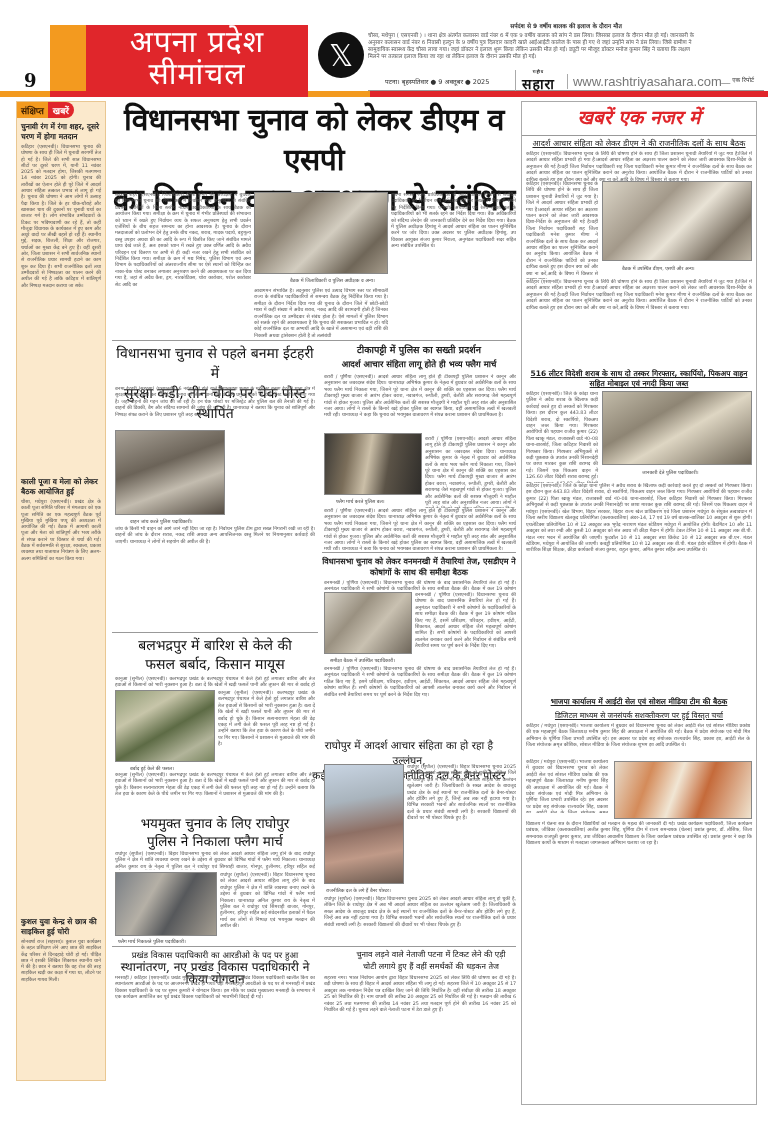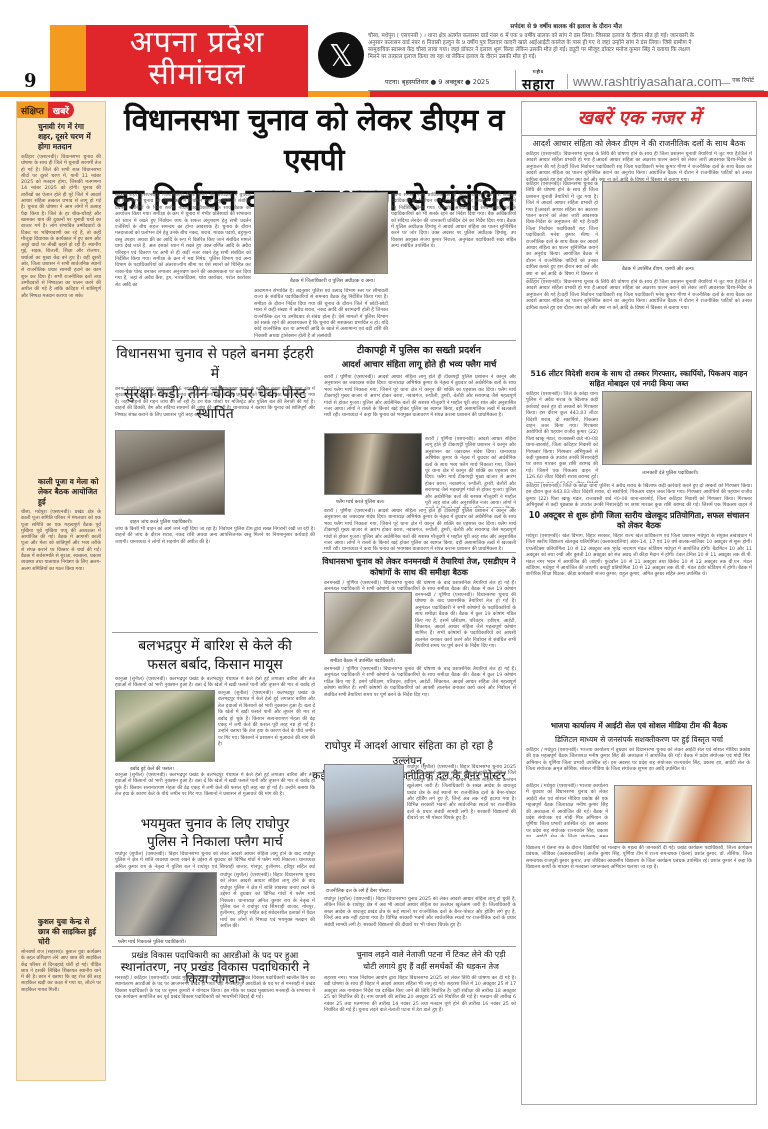--- a/index.html
+++ b/index.html
@@ -25,36 +25,36 @@
   .sahara .brand small { font-size: 4px; display: block; line-height: 4px; text-align: center; }
   .sahara .url { font: 13px "Liberation Sans", sans-serif; color: #777; border-left: 1px solid #aaa; padding-left: 5px; }
   .band { position: absolute; left: 0; top: 91px; width: 768px; height: 6px; background: linear-gradient(to right, #f39a1f 0 50px, #e0262b 50px 308px, #f39a1f 308px 370px, #e0262b 370px 768px); }
 
   
   .brief-col { position: absolute; left: 16px; top: 101px; width: 90px; height: 980px; background: #fbe9cc; border: 1px solid #e9c792; }
   .brief-head { display: flex; height: 16px; }
   .brief-head .a { background: #f39a1f; color: #3a1d00; font: bold 9px "DejaVu Sans", sans-serif; padding: 2px 4px; }
   .brief-head .b { background: #e0262b; color: #fff; font: bold 9px "DejaVu Sans", sans-serif; padding: 2px 5px; border-radius: 0 8px 8px 0; }
   .brief-item { padding: 4px 4px 2px 4px; }
-  .brief-item h3 { font: bold 7.5px/10px "DejaVu Sans", sans-serif; color: #222; margin-bottom: 2px; margin-left: 17px; }
+  .brief-item h3 { font: bold 7.5px/10px "DejaVu Sans", sans-serif; color: #222; margin-bottom: 2px; }
   .brief-item p { font: 4.8px/6.3px "DejaVu Sans", sans-serif; color: #555; text-align: justify; }
 
   
   .art { position: absolute; }
   .art h1 { font: bold 30px/40px "DejaVu Sans", sans-serif; color: #111; text-align: center; letter-spacing: -0.5px; }
   .art h2 { font: 17px/22px "DejaVu Serif", serif; color: #111; text-align: center; }
   .art h3 { font: bold 10px/14px "DejaVu Sans", sans-serif; color: #222; text-align: center; }
   .photo { position: absolute; border: 1px solid #888; }
   .caption { position: absolute; font: 4.8px "DejaVu Sans", sans-serif; color: #444; }
   .hr { position: absolute; border-top: 1px solid #999; }
 
   
   .right-panel { position: absolute; left: 521px; top: 101px; width: 236px; height: 1004px; border: 1px solid #aaa; }
   .right-title { text-align: center; color: #e0262b; font: italic bold 19px/30px "DejaVu Serif", serif; border-bottom: 1px solid #999; height: 34px; }
-  .rp-h { font: 8px/11px "DejaVu Serif", serif; color: #222; text-align: center; padding: 2px 3px; }
+  .rp-h { font: 8px/11px "DejaVu Serif", serif; color: #222; text-align: center; padding: 2px 3px; text-decoration: underline; }
   .rp-h.bold { font: bold 7.5px/10px "DejaVu Sans", sans-serif; }
   .rp-p { font: 4.8px/6.4px "DejaVu Sans", sans-serif; color: #555; text-align: justify; padding: 0 4px; }
 </style>
 </head>
 <body>
 
 <div class="masthead">
   <div class="page-num">9</div>
   <div class="title-orange"></div>
   <div class="title-red">
@@ -143,21 +143,21 @@
   <h2 style="font-size:10.5px;line-height:15px;">राघोपुर में आदर्श आचार संहिता का हो रहा है उल्लंघन,</h2>
   <h2 style="font-size:10.5px;line-height:15px;">कई स्थानों पर लगे है राजनीतिक दल के बैनर पोस्टर</h2>
 </div>
 <div class="photo" style="left:324px;top:764px;width:80px;height:120px;background:linear-gradient(170deg,#c8d4e2 0%,#a9b4bd 30%,#8e6f64 55%,#c09a88 75%,#6a5a50 100%);"></div>
 <div class="caption" style="left:326px;top:887px;">राजनीतिक दल के लगे हैं बैनर पोस्टर।</div>
 <p style="position:absolute;left:407px;top:764px;width:109px;height:130px;overflow:hidden;font:4.8px/6.4px 'DejaVu Sans',sans-serif;color:#555;text-align:justify;">राघोपुर (सुपौल) (एसएनबी)। बिहार विधानसभा चुनाव 2025 को लेकर आदर्श आचार संहिता लागू हो चुकी है, लेकिन जिले के राघोपुर क्षेत्र में अब भी आदर्श आचार संहिता का उल्लंघन खुलेआम जारी है। जिलाधिकारी के सख्त आदेश के बावजूद प्रखंड क्षेत्र के कई स्थानों पर राजनीतिक दलों के बैनर-पोस्टर और होर्डिंग लगे हुए हैं, जिन्हें अब तक नहीं हटाया गया है। विभिन्न सरकारी भवनों और सार्वजनिक स्थलों पर राजनीतिक दलों के प्रचार संबंधी सामग्री लगी है। सरकारी विद्यालयों की दीवारों पर भी पोस्टर चिपके हुए हैं।</p>
 <p style="position:absolute;left:324px;top:896px;width:192px;height:40px;overflow:hidden;font:4.8px/6.4px 'DejaVu Sans',sans-serif;color:#555;text-align:justify;">राघोपुर (सुपौल) (एसएनबी)। बिहार विधानसभा चुनाव 2025 को लेकर आदर्श आचार संहिता लागू हो चुकी है, लेकिन जिले के राघोपुर क्षेत्र में अब भी आदर्श आचार संहिता का उल्लंघन खुलेआम जारी है। जिलाधिकारी के सख्त आदेश के बावजूद प्रखंड क्षेत्र के कई स्थानों पर राजनीतिक दलों के बैनर-पोस्टर और होर्डिंग लगे हुए हैं, जिन्हें अब तक नहीं हटाया गया है। विभिन्न सरकारी भवनों और सार्वजनिक स्थलों पर राजनीतिक दलों के प्रचार संबंधी सामग्री लगी है। सरकारी विद्यालयों की दीवारों पर भी पोस्टर चिपके हुए हैं।</p>
 
 <div class="art" style="left:112px;top:636px;width:206px;">
   <h2 style="font-size:14px;line-height:19px;">बलभद्रपुर में बारिश से केले की</h2>
-  <h2 style="font-size:14px;line-height:19px;font-family:Liberation Serif, serif;">फसल बर्बाद, किसान मायूस</h2>
+  <h2 style="font-size:14px;line-height:19px;">फसल बर्बाद, किसान मायूस</h2>
 </div>
 <p style="position:absolute;left:115px;top:676px;width:200px;height:12px;overflow:hidden;font:4.8px/6.4px 'DejaVu Sans',sans-serif;color:#555;text-align:justify;">कानुआ (सुनील) (एसएनबी)। कलभद्रपुर प्रखंड के बलभद्रपुर पंचायत में केले हेतो हुई लगातार बारिश और तेज हवाओं से किसानों को भारी नुकसान हुआ है। बता दें कि खेतों में खड़ी फसलें पानी और तूफान की मार से बर्बाद हो चुके हैं। किसान सत्यनारायण मेहता की डेढ़ एकड़ में लगी केले की फसल पूरी तरह नष्ट हो गई है। उन्होंने बताया कि तेज हवा के कारण केले के पौधे जमीन पर गिर गए। किसानों ने प्रशासन से मुआवजे की मांग की है।</p>
 <div class="photo" style="left:115px;top:690px;width:100px;height:72px;background:linear-gradient(150deg,#8e9a74 0%,#c7c5a9 30%,#5d6b45 55%,#b2b49a 80%,#7a8660 100%);"></div>
 <div class="caption" style="left:130px;top:765px;">बर्बाद हुई केले की फसल।</div>
 <p style="position:absolute;left:218px;top:690px;width:97px;height:80px;overflow:hidden;font:4.8px/6.4px 'DejaVu Sans',sans-serif;color:#555;text-align:justify;">कानुआ (सुनील) (एसएनबी)। कलभद्रपुर प्रखंड के बलभद्रपुर पंचायत में केले हेतो हुई लगातार बारिश और तेज हवाओं से किसानों को भारी नुकसान हुआ है। बता दें कि खेतों में खड़ी फसलें पानी और तूफान की मार से बर्बाद हो चुके हैं। किसान सत्यनारायण मेहता की डेढ़ एकड़ में लगी केले की फसल पूरी तरह नष्ट हो गई है। उन्होंने बताया कि तेज हवा के कारण केले के पौधे जमीन पर गिर गए। किसानों ने प्रशासन से मुआवजे की मांग की है।</p>
 <p style="position:absolute;left:115px;top:772px;width:200px;height:38px;overflow:hidden;font:4.8px/6.4px 'DejaVu Sans',sans-serif;color:#555;text-align:justify;">कानुआ (सुनील) (एसएनबी)। कलभद्रपुर प्रखंड के बलभद्रपुर पंचायत में केले हेतो हुई लगातार बारिश और तेज हवाओं से किसानों को भारी नुकसान हुआ है। बता दें कि खेतों में खड़ी फसलें पानी और तूफान की मार से बर्बाद हो चुके हैं। किसान सत्यनारायण मेहता की डेढ़ एकड़ में लगी केले की फसल पूरी तरह नष्ट हो गई है। उन्होंने बताया कि तेज हवा के कारण केले के पौधे जमीन पर गिर गए। किसानों ने प्रशासन से मुआवजे की मांग की है।</p>
 
 <div class="art" style="left:112px;top:814px;width:206px;">
   <h2 style="font-size:13.5px;line-height:18px;">भयमुक्त चुनाव के लिए राघोपुर</h2>
   <h2 style="font-size:13.5px;line-height:18px;">पुलिस ने निकाला फ्लैग मार्च</h2>
@@ -194,21 +194,20 @@
   <p class="rp-p" style="height:88px;overflow:hidden;">कटिहार (एसएनबी)। विधानसभा चुनाव के तिथि की घोषणा होने के साथ ही जिला प्रशासन चुनावी तैयारियों में जुट गया है।जिले में आदर्श आचार संहिता प्रभावी हो गया है।आदर्श आचार संहिता का अक्षरशः पालन कराने को लेकर जारी आवश्यक दिशा-निर्देश के अनुपालन की गई है।वहीं जिला निर्वाचन पदाधिकारी सह जिला पदाधिकारी मनेश कुमार मीणा ने राजनीतिक दलों के साथ बैठक कर आदर्श आचार संहिता का पालन सुनिश्चित कराने का अनुरोध किया। आयोजित बैठक में दौरान ने राजनीतिक पार्टियों को उनका दायित्व बताते हुए इस दौरान क्या करें और क्या ना करें,आदि के विषय में विस्तार से बताया गया।</p>
 
   <div class="rp-h bold">516 लीटर विदेशी शराब के साथ दो तस्कर गिरफ्तार, स्कार्पियो, पिकअप वाहन सहित मोबाइल एवं नगदी किया जब्त</div>
   <div style="position:relative;height:92px;">
     <p class="rp-p" style="position:absolute;left:0;top:0;width:80px;height:92px;overflow:hidden;">कटिहार (एसएनबी)। जिले के कोढ़ा थाना पुलिस ने अवैध शराब के खिलाफ कड़ी कार्रवाई करते हुए दो तस्करों को गिरफ्तार किया। इस दौरान कुल 443.83 लीटर विदेशी शराब, दो स्कार्पियो, पिकअप वाहन जब्त किया गया। गिरफ्तार आरोपियों की पहचान राजीव कुमार (22) पिता खाकू मंडल, राजाबस्ती वार्ड नं0-08 थाना-बारसोई, जिला कटिहार निवासी को गिरफ्तार किया। गिरफ्तार अभियुक्तों से कड़ी पूछताछ के उपरांत उनकी निशानदेही पर छापा मारकर कुछ राशि बरामद की गई। जिसमें एक पिकअप वाहन में 126.60 लीटर विदेशी शराब बरामद हुई। इस प्रकार कुल 443.83 लीटर विदेशी शराब, दो मोटरसाइकिल, तो मोबाइल फोन एवं नकद 54,100/- जब्त किए गये।</p>
     <div class="photo" style="left:80px;top:0;width:150px;height:74px;background:linear-gradient(150deg,#c2bba9 0%,#8e8574 35%,#ded6c3 55%,#6e6556 100%);"></div>
     <div class="caption" style="left:120px;top:78px;">जानकारी देते पुलिस पदाधिकारी।</div>
   </div>
   <p class="rp-p" style="height:26px;overflow:hidden;">कटिहार (एसएनबी)। जिले के कोढ़ा थाना पुलिस ने अवैध शराब के खिलाफ कड़ी कार्रवाई करते हुए दो तस्करों को गिरफ्तार किया। इस दौरान कुल 443.83 लीटर विदेशी शराब, दो स्कार्पियो, पिकअप वाहन जब्त किया गया। गिरफ्तार आरोपियों की पहचान राजीव कुमार (22) पिता खाकू मंडल, राजाबस्ती वार्ड नं0-08 थाना-बारसोई, जिला कटिहार निवासी को गिरफ्तार किया। गिरफ्तार अभियुक्तों से कड़ी पूछताछ के उपरांत उनकी निशानदेही पर छापा मारकर कुछ राशि बरामद की गई। जिसमें एक पिकअप वाहन में 126.60 लीटर विदेशी शराब बरामद हुई। इस प्रकार कुल 443.83 लीटर विदेशी शराब, दो मोटरसाइकिल, तो मोबाइल फोन एवं नकद 54,100/- जब्त किए गये।</p>
 
-  <div class="rp-h bold" style="font-size:8px;">10 अक्टूबर से शुरू होगी जिला स्तरीय खेलकूद प्रतियोगिता, सफल संचालन को लेकर बैठक</div>
   <p class="rp-p" style="height:186px;overflow:hidden;">मधेपुरा (एसएनबी)। खेल विभाग, बिहार सरकार, बिहार राज्य खेल प्राधिकरण एवं जिला प्रशासन मधेपुरा के संयुक्त तत्वावधान में जिला स्तरीय विद्यालय खेलकूद प्रतियोगिता (कलाकवालिया) अंडर-14, 17 एवं 19 वर्ष बालक-बालिका 10 अक्टूबर से शुरू होगी। एथलेटिक्स प्रतियोगिता 10 से 12 अक्टूबर तक भूपेंद्र नारायण मंडल स्टेडियम मधेपुरा में आयोजित होगी। बैडमिंटन 10 और 11 अक्टूबर को तथा रग्बी और कुश्ती 10 अक्टूबर को संत अवध जी क्रीड़ा मैदान में होगी। टेबल टेनिस 10 से 11 अक्टूबर तक बी.पी. मंडल नगर भवन में आयोजित की जाएगी। फुटबॉल 10 से 11 अक्टूबर तथा क्रिकेट 10 से 12 अक्टूबर तक बी.एन. मंडल स्टेडियम, मधेपुरा में आयोजित की जाएगी। कबड्डी प्रतियोगिता 10 से 12 अक्टूबर तक बी.पी. मंडल इंडोर स्टेडियम में होगी। बैठक में शारीरिक शिक्षा शिक्षक, क्रीड़ा कार्यकारी संजय कुमार, राहुल कुमार, अमित कुमार सहित अन्य उपस्थित थे।</p>
 
   <div class="rp-h bold">भाजपा कार्यालय में आईटी सेल एवं सोशल मीडिया टीम की बैठक</div>
   <div class="rp-h bold" style="font-weight:normal;">डिजिटल माध्यम से जनसंपर्क सशक्तीकरण पर हुई विस्तृत चर्चा</div>
   <div style="position:relative;height:90px;">
     <p class="rp-p" style="position:absolute;left:0;top:0;width:232px;height:34px;overflow:hidden;">कटिहार / मधेपुरा (एसएनबी)। भाजपा कार्यालय में बुधवार को विधानसभा चुनाव को लेकर आईटी सेल एवं सोशल मीडिया प्रकोष्ठ की एक महत्वपूर्ण बैठक जिलाध्यक्ष मनीष कुमार सिंह की अध्यक्षता में आयोजित की गई। बैठक में प्रदेश संयोजक एवं मोदी मित्र अभियान के पूर्णिया जिला प्रभारी उपस्थित रहे। इस अवसर पर प्रदेश सह संयोजक राज्यवर्धन सिंह, प्रकाश झा, आईटी सेल के जिला संयोजक अमृत कौशिक, सोशल मीडिया के जिला संयोजक शुभम झा आदि उपस्थित थे।</p>
     <p class="rp-p" style="position:absolute;left:0;top:36px;width:90px;height:54px;overflow:hidden;">कटिहार / मधेपुरा (एसएनबी)। भाजपा कार्यालय में बुधवार को विधानसभा चुनाव को लेकर आईटी सेल एवं सोशल मीडिया प्रकोष्ठ की एक महत्वपूर्ण बैठक जिलाध्यक्ष मनीष कुमार सिंह की अध्यक्षता में आयोजित की गई। बैठक में प्रदेश संयोजक एवं मोदी मित्र अभियान के पूर्णिया जिला प्रभारी उपस्थित रहे। इस अवसर पर प्रदेश सह संयोजक राज्यवर्धन सिंह, प्रकाश झा, आईटी सेल के जिला संयोजक अमृत कौशिक, सोशल मीडिया के जिला संयोजक शुभम झा आदि उपस्थित थे।</p>
     <div class="photo" style="left:92px;top:38px;width:138px;height:58px;background:linear-gradient(110deg,#e8dccb 0%,#d48b5a 25%,#f1e6d4 45%,#c56a3a 65%,#efe3cf 100%);"></div>
   </div>
   <p class="rp-p" style="height:70px;overflow:hidden;margin-top:8px;">विद्यालय में चेतना सत्र के दौरान विद्यार्थियों को मतदान के महत्व की जानकारी दी गई। प्रखंड कार्यक्रम पदाधिकारी, जिला कार्यक्रम प्रबंधक, जीविका (कलाकवालिया) अजीत कुमार सिंह, पूर्णिया टीम में राज्य समन्वयक (चेतना) प्रशांत कुमार, डॉ. तौसिफ, जिला समन्वयक राजपूती कुमार कुमार, उपा जीविका आवासीय विद्यालय के जिला कार्यक्रम प्रबंधक उपस्थित रहे। प्रशांत कुमार ने कहा कि विद्यालय कार्यों के माध्यम से मतदाता जागरूकता अभियान चलाया जा रहा है।</p>

